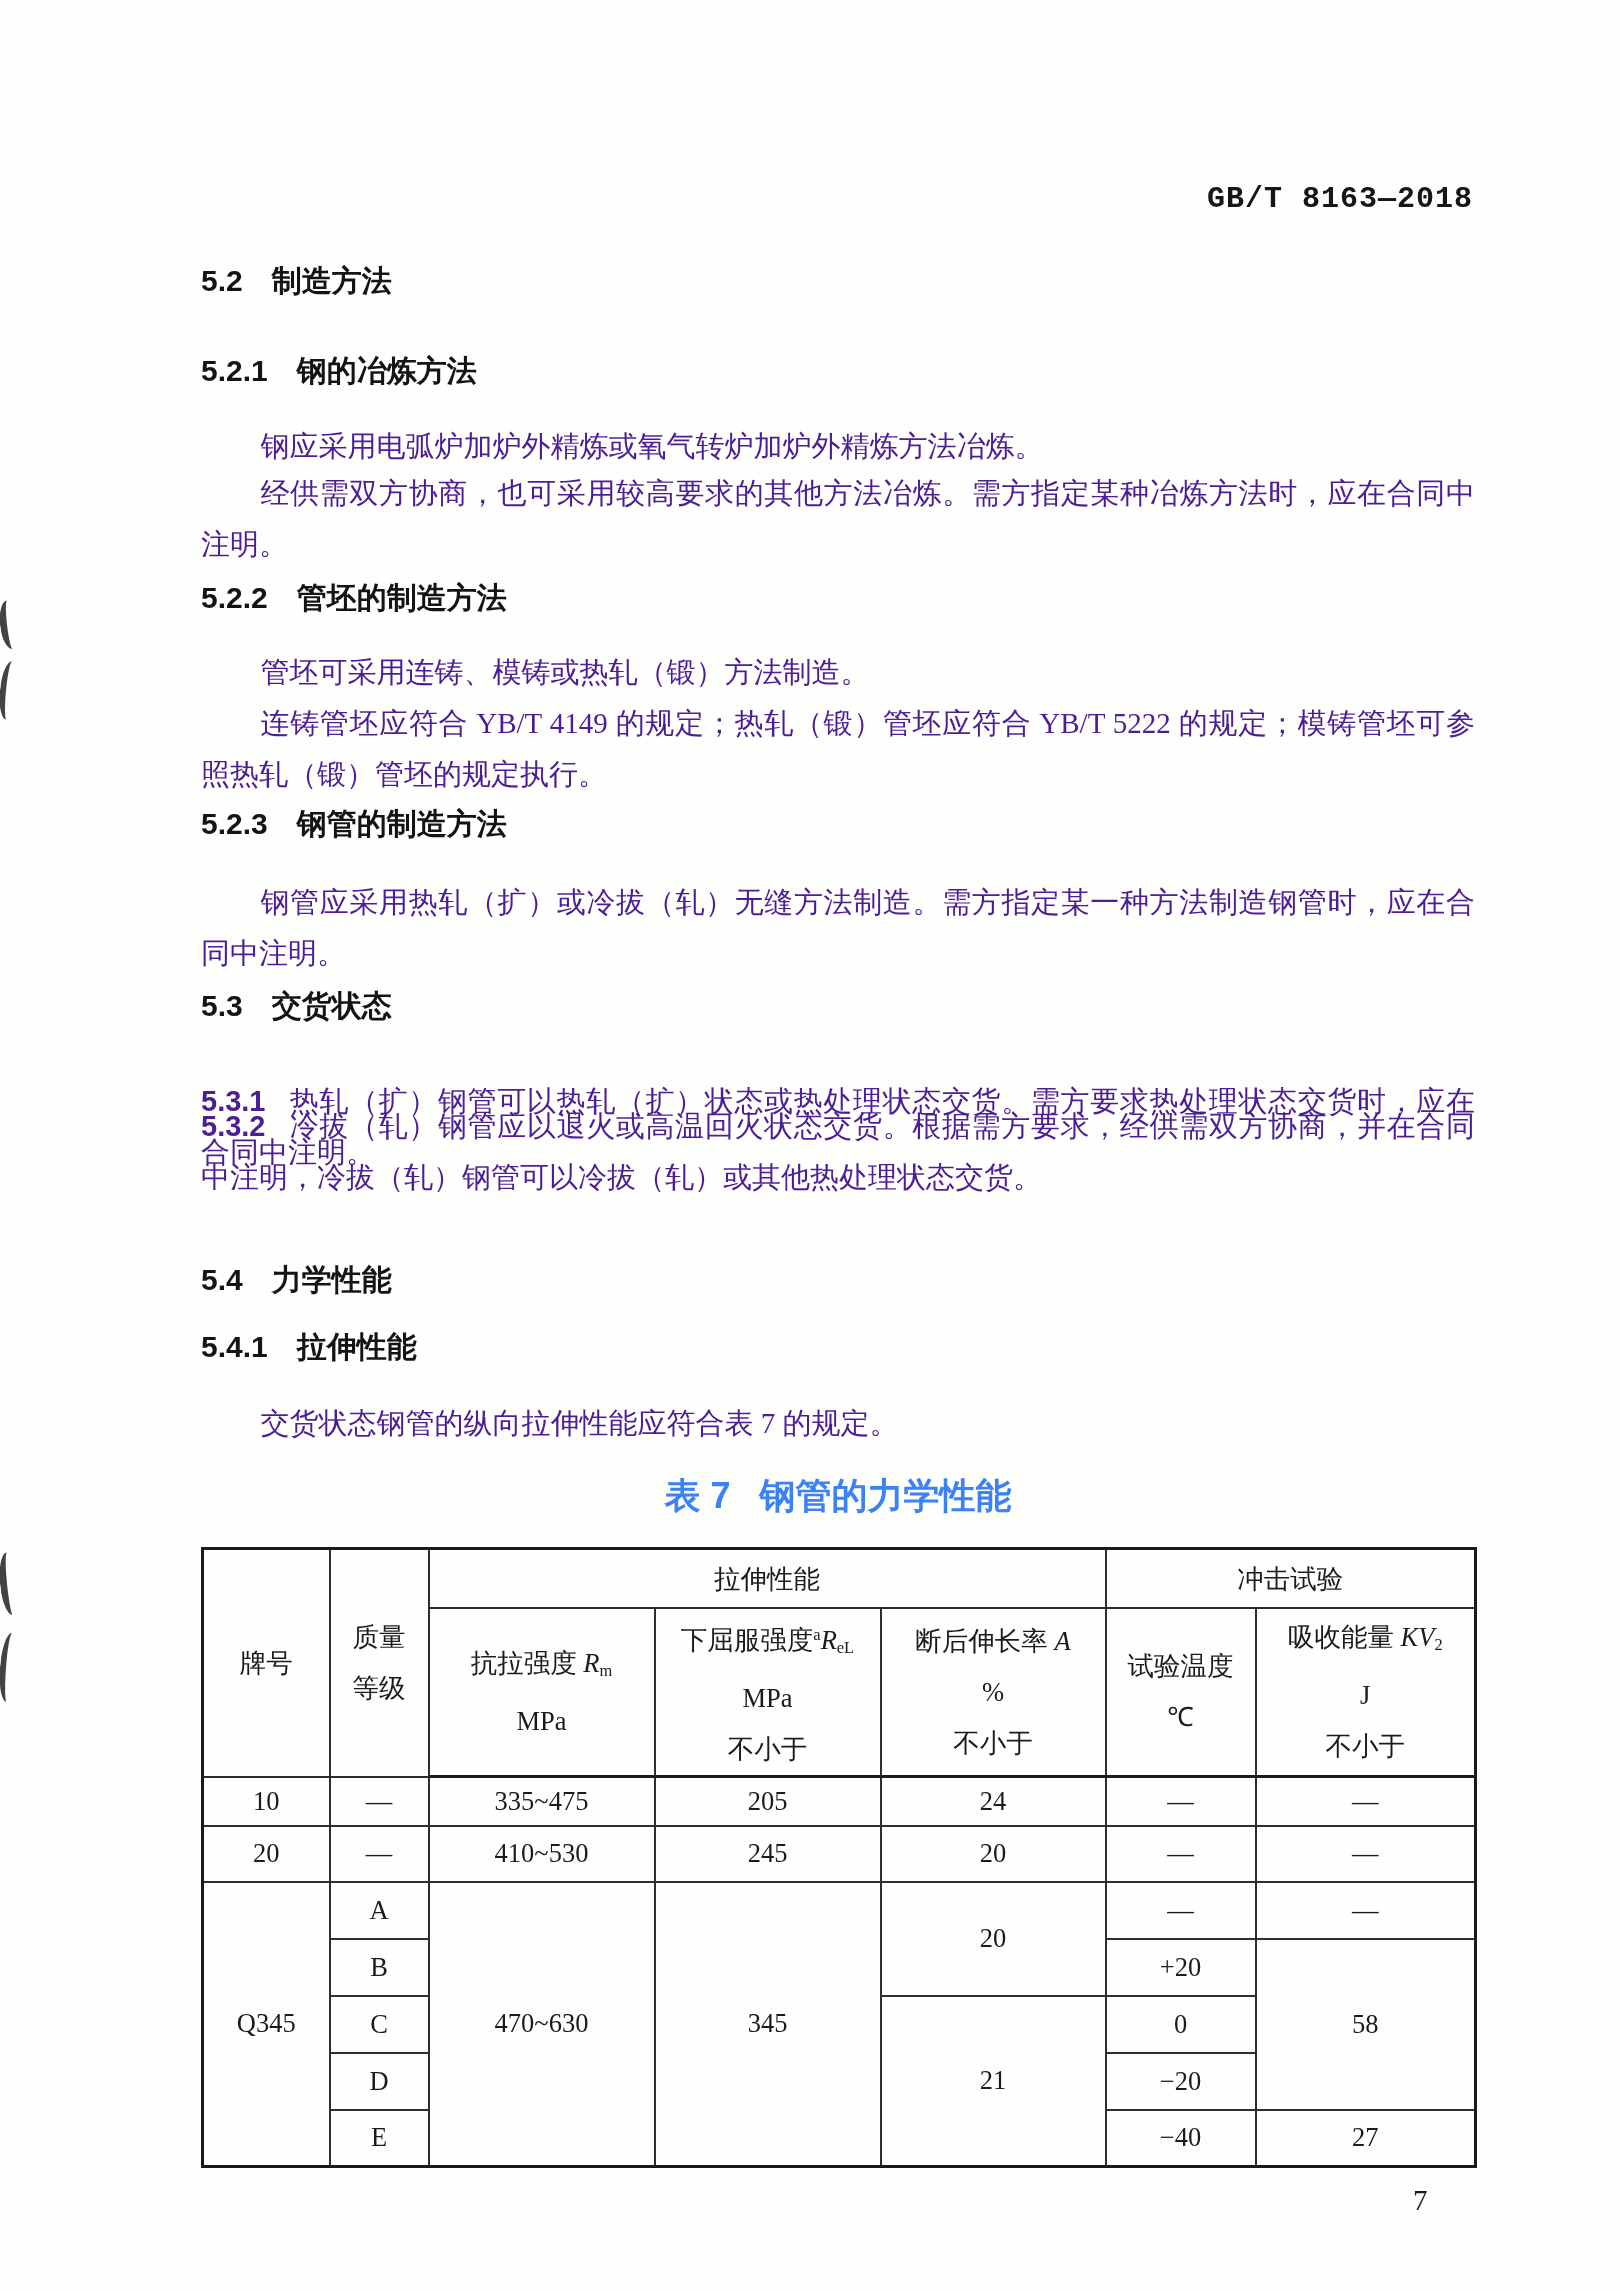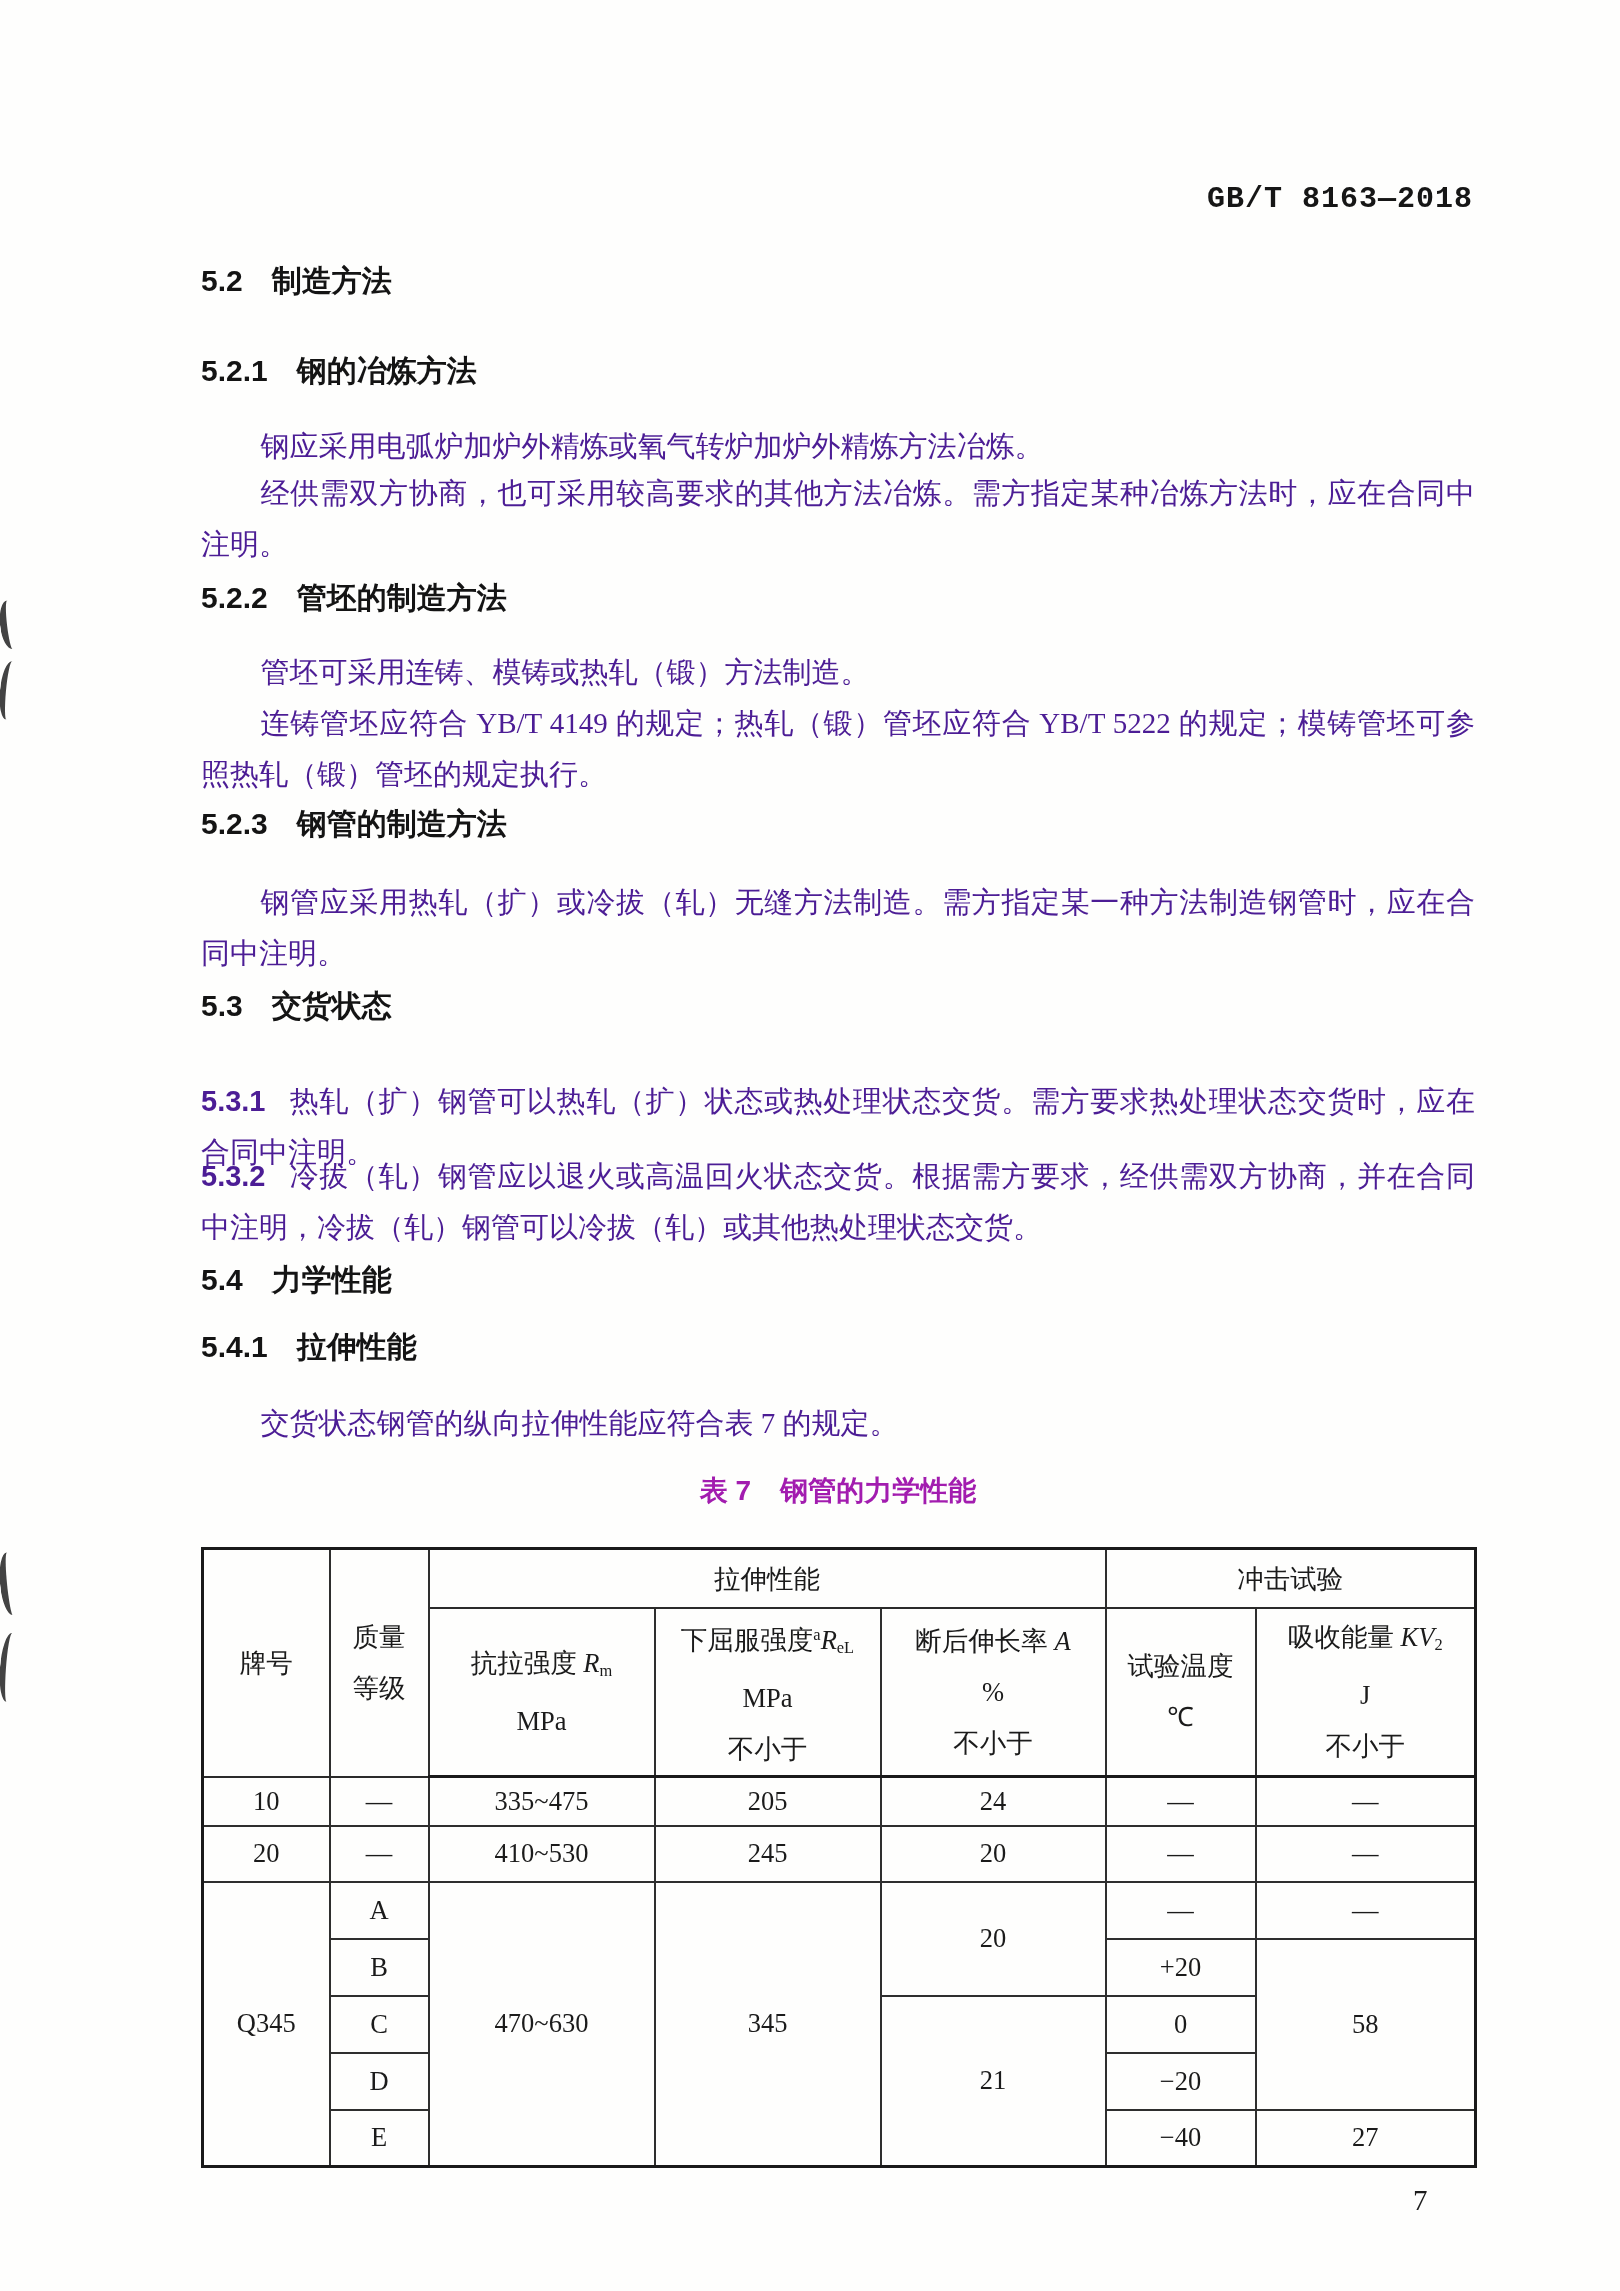--- a/index.html
+++ b/index.html
@@ -33,21 +33,21 @@
   }
   p.body.indent { text-indent:2.05em; }
   .run-num {
     font-family:"Liberation Sans", sans-serif;
     font-weight:bold; margin-right:23.5px;
   }
 
   .tbl-caption {
     position:absolute; left:201px; width:1274px; top:1472px;
     text-align:center; font-family:"Liberation Sans", sans-serif;
-    font-weight:bold; font-size:28px; color:#a21caf;
+    font-weight:bold; font-size:36px; color:#3b82f6;
   }
   .tbl-caption .cap-label { margin-right:29px; }
 
   table.t7 {
     position:absolute; left:201px; top:1547px;
     width:1274px; border-collapse:collapse; table-layout:fixed;
     font-size:26.5px; color:#1b1b1b;
     border:3.9px solid #1a1a1a;
   }
   .t7 th, .t7 td {
@@ -117,21 +117,21 @@
   </h3>
 
   <p class="body indent abs" style="top:877px">钢管应采用热轧（扩）或冷拔（轧）无缝方法制造。需方指定某一种方法制造钢管时，应在合同中注明。</p>
 
   <h2 class="sec abs" style="top:986px">
     <span class="sec-num">5.3</span><span>交货状态</span>
   </h2>
 
   <p class="body abs" style="top:1076px"><span class="run-num">5.3.1</span><span>热轧（扩）钢管可以热轧（扩）状态或热处理状态交货。需方要求热处理状态交货时，应在合同中注明。</span></p>
 
-  <p class="body abs" style="top:1151px"><span class="run-num">5.3.2</span><span>冷拔（轧）钢管应以退火或高温回火状态交货。根据需方要求，经供需双方协商，并在合同中注明，冷拔（轧）钢管可以冷拔（轧）或其他热处理状态交货。</span></p>
+  <p class="body abs" style="top:1101px"><span class="run-num">5.3.2</span><span>冷拔（轧）钢管应以退火或高温回火状态交货。根据需方要求，经供需双方协商，并在合同中注明，冷拔（轧）钢管可以冷拔（轧）或其他热处理状态交货。</span></p>
 
   <h2 class="sec abs" style="top:1260px">
     <span class="sec-num">5.4</span><span>力学性能</span>
   </h2>
 
   <h3 class="sec abs" style="top:1327px">
     <span class="sec-num">5.4.1</span><span>拉伸性能</span>
   </h3>
 
   <p class="body indent abs" style="top:1398px">交货状态钢管的纵向拉伸性能应符合表 7 的规定。</p>

